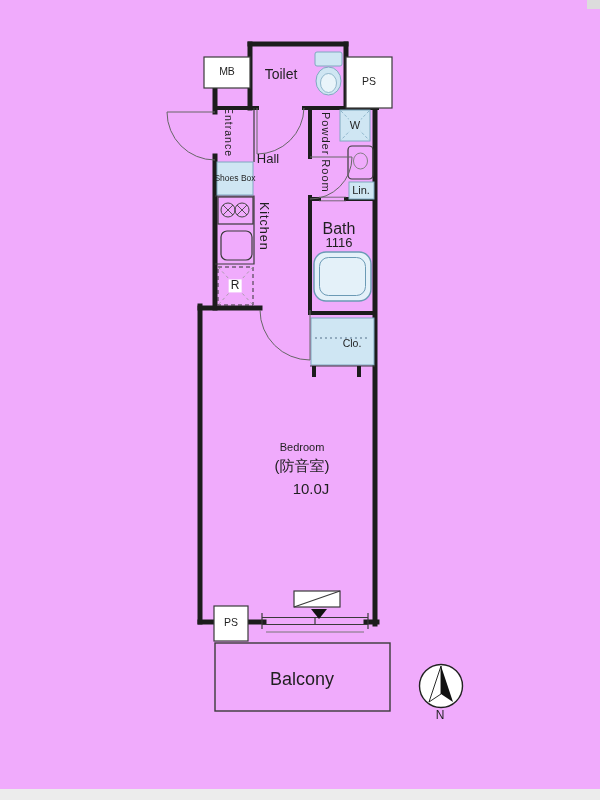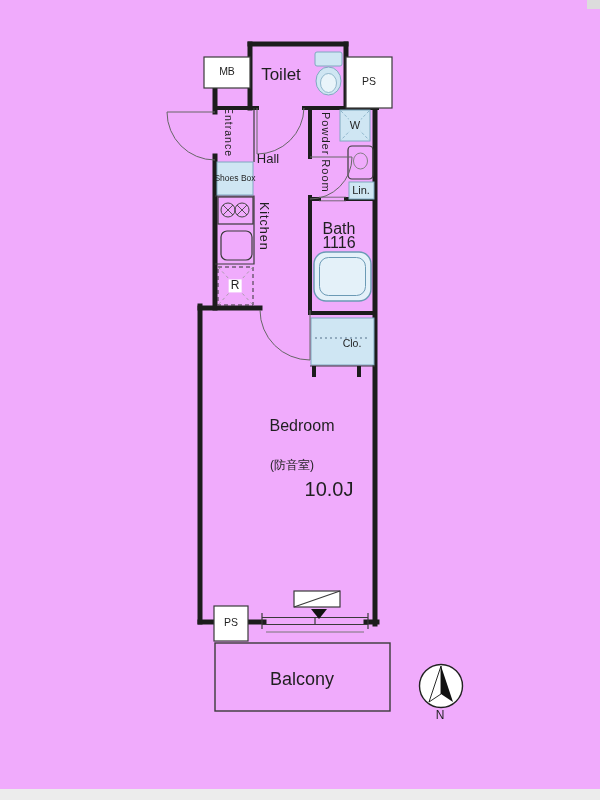--- a/index.html
+++ b/index.html
@@ -149,36 +149,36 @@
       </g>
 
       <g>
         <circle cx="441" cy="686" r="21.5" fill="#fff" stroke="#222" stroke-width="1.4"></circle>
         <path d="M441,666 L453,702 L441,694 Z" fill="#111"></path>
         <path d="M441,666 L429,702 L441,694 Z" fill="#fff" stroke="#111" stroke-width="0.9"></path>
       </g>
     </svg>
 
     <div class="label" style="left:227px;top:72px;font-size:10.5px">MB</div>
-    <div class="label" style="left:281px;top:75px;font-size:17px">Toilet</div>
+    <div class="label" style="left:281px;top:75px;font-size:14px">Toilet</div>
     <div class="label" style="left:369px;top:82px;font-size:10.5px">PS</div>
     <div class="vlabel" style="left:222px;top:107px;font-size:10.5px">Entrance</div>
     <div class="label wrap" style="left:235px;top:179px;font-size:8.5px;width:58px">Shoes Box</div>
     <div class="label" style="left:268px;top:159px;font-size:13px">Hall</div>
     <div class="vlabel" style="left:320px;top:112px;font-size:11px">Powder Room</div>
     <div class="label" style="left:355px;top:125px;font-size:11px;background:var(--fixture-fill);padding:0 1px">W</div>
     <div class="label" style="left:361px;top:190px;font-size:11px">Lin.</div>
     <div class="label" style="left:339px;top:229px;font-size:16px">Bath</div>
-    <div class="label" style="left:339px;top:243px;font-size:16px">1116</div>
+    <div class="label" style="left:339px;top:243px;font-size:13px">1116</div>
     <div class="vlabel" style="left:256px;top:202px;font-size:12.5px">Kitchen</div>
     <div class="label" style="left:235px;top:286px;font-size:12px;background:#fff;padding:0 2px">R</div>
     <div class="label" style="left:352px;top:344px;font-size:10.5px">Clo.</div>
-    <div class="label" style="left:302px;top:426px;font-size:16px">Bedroom</div>
-    <div class="label" style="left:292px;top:466px;font-size:12px">(防音室)</div>
-    <div class="label" style="left:329px;top:489px;font-size:20px">10.0J</div>
+    <div class="label" style="left:302px;top:447px;font-size:11px">Bedroom</div>
+    <div class="label" style="left:302px;top:466px;font-size:15px">(防音室)</div>
+    <div class="label" style="left:311px;top:489px;font-size:15px">10.0J</div>
     <div class="label" style="left:231px;top:623px;font-size:10.5px">PS</div>
     <div class="label" style="left:302px;top:680px;font-size:18px">Balcony</div>
     <div class="label" style="left:440px;top:716px;font-size:12px">N</div>
   </div>
 
   <div class="edge-artifact" style="left:587px;top:0;width:13px;height:9px;background:#dcdcdc"></div>
   <div class="edge-artifact" style="left:0;top:789px;width:600px;height:11px;background:#ececec"></div>
 </div>
 
 </body></html>

